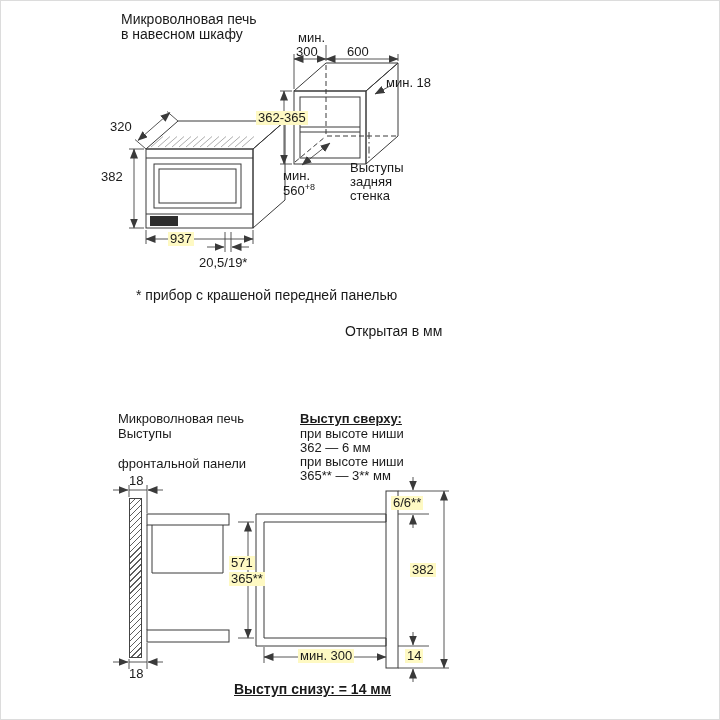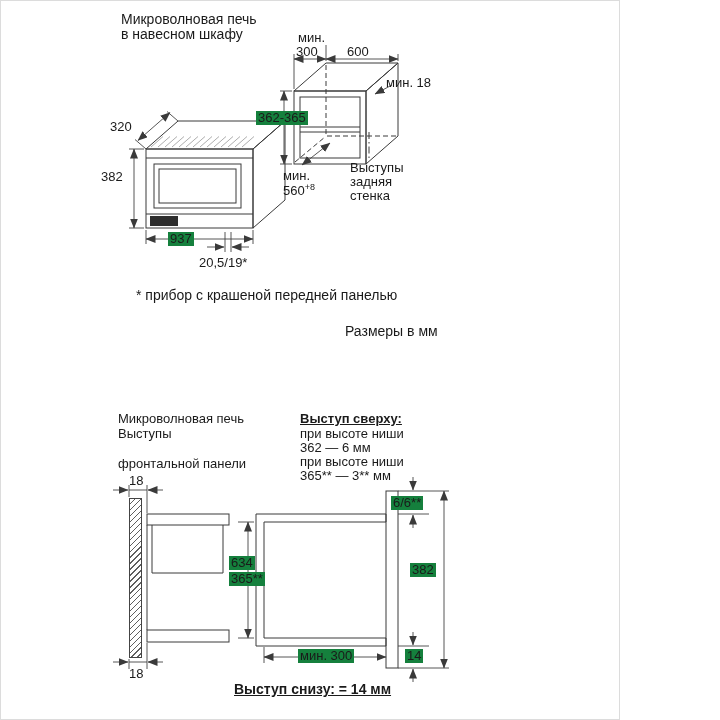--- a/index.html
+++ b/index.html
@@ -1,28 +1,28 @@
 <!DOCTYPE html>
 <html><head>
 <meta charset="utf-8">
 <style>
   html,body { margin:0; padding:0; background:#fff; }
   .page {
-    position:relative; width:620px; height:720px; background:#ffffff;
+    position:relative; width:720px; height:720px; background:#ffffff;
     font-family:"Liberation Sans", sans-serif; color:#1a1a1a;
     border:1px solid #dcdcdc; box-sizing:border-box; overflow:hidden;
   }
   svg.linework { position:absolute; left:0; top:0; }
   .label {
     position:absolute; font-size:13px; line-height:14px; color:#1a1a1a;
     white-space:nowrap;
   }
   .t14 { font-size:14px; line-height:15px; }
   .bold { font-weight:bold;text-decoration:underline; }
-  .bg { background:#15803d; padding:0 2px; }
+  .bg { background:#fef9c3; padding:0 2px; }
   sup { font-size:9px; line-height:9px; }
   .hatch-wall {
     position:absolute; left:128px; top:497px; width:13px; height:160px;
     border:1px solid #444; box-sizing:border-box;
     background:repeating-linear-gradient(135deg,#ffffff 0px,#ffffff 3.2px,#5f5f5f 3.2px,#5f5f5f 4.2px);
   }
 </style>
 </head>
 <body>
 
@@ -177,36 +177,36 @@
   <div class="label" style="left:282px;top:182px"><span>560</span><sup>+8</sup></div>
 
   <div class="label" style="left:349px;top:160px">Выступы</div>
   <div class="label" style="left:349px;top:174px">задняя</div>
   <div class="label" style="left:349px;top:188px">стенка</div>
 
   <div class="label bg" style="left:167px;top:231px">937</div>
   <div class="label" style="left:198px;top:255px">20,5/19*</div>
 
   <div class="label t14" style="left:135px;top:287px">* прибор с крашеной передней панелью</div>
-  <div class="label t14" style="left:344px;top:323px">Размеры в мм</div>
+  <div class="label t14" style="left:344px;top:323px">Открытая в мм</div>
 
   <div class="label" style="left:117px;top:411px">Микроволновая печь</div>
   <div class="label" style="left:117px;top:426px">Выступы</div>
   <div class="label" style="left:117px;top:456px">фронтальной панели</div>
 
   <div class="label bold" style="left:299px;top:411px">Выступ сверху:</div>
   <div class="label" style="left:299px;top:426px">при высоте ниши</div>
   <div class="label" style="left:299px;top:440px">362 — 6 мм</div>
   <div class="label" style="left:299px;top:454px">при высоте ниши</div>
   <div class="label" style="left:299px;top:468px">365** — 3** мм</div>
 
   <div class="label" style="left:128px;top:473px">18</div>
   <div class="label bg" style="left:390px;top:495px">6/6**</div>
 
-  <div class="label bg" style="left:228px;top:555px">634</div>
+  <div class="label bg" style="left:228px;top:555px">571</div>
   <div class="label bg" style="left:228px;top:571px">365**</div>
   <div class="label bg" style="left:409px;top:562px">382</div>
 
   <div class="label bg" style="left:297px;top:648px">мин. 300</div>
   <div class="label bg" style="left:404px;top:648px">14</div>
   <div class="label" style="left:128px;top:666px">18</div>
 
   <div class="label t14 bold" style="left:233px;top:681px">Выступ снизу: = 14 мм</div>
 
 </div>

